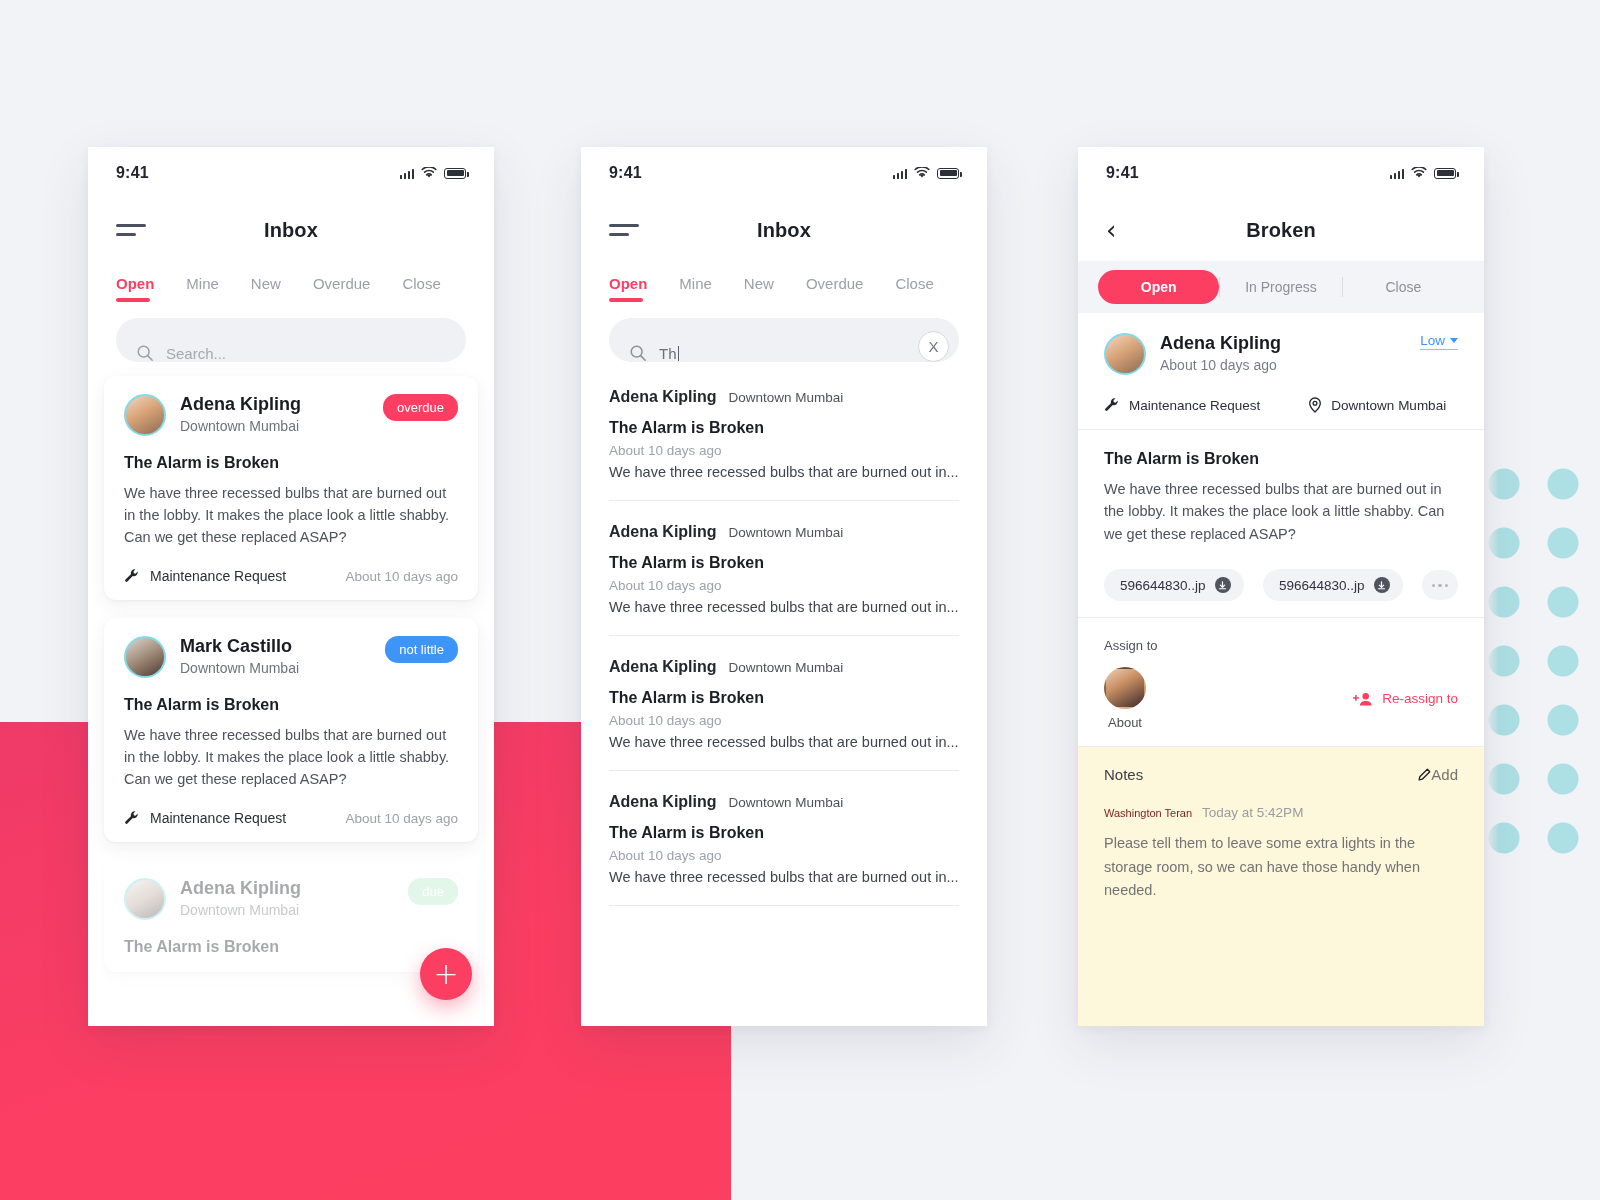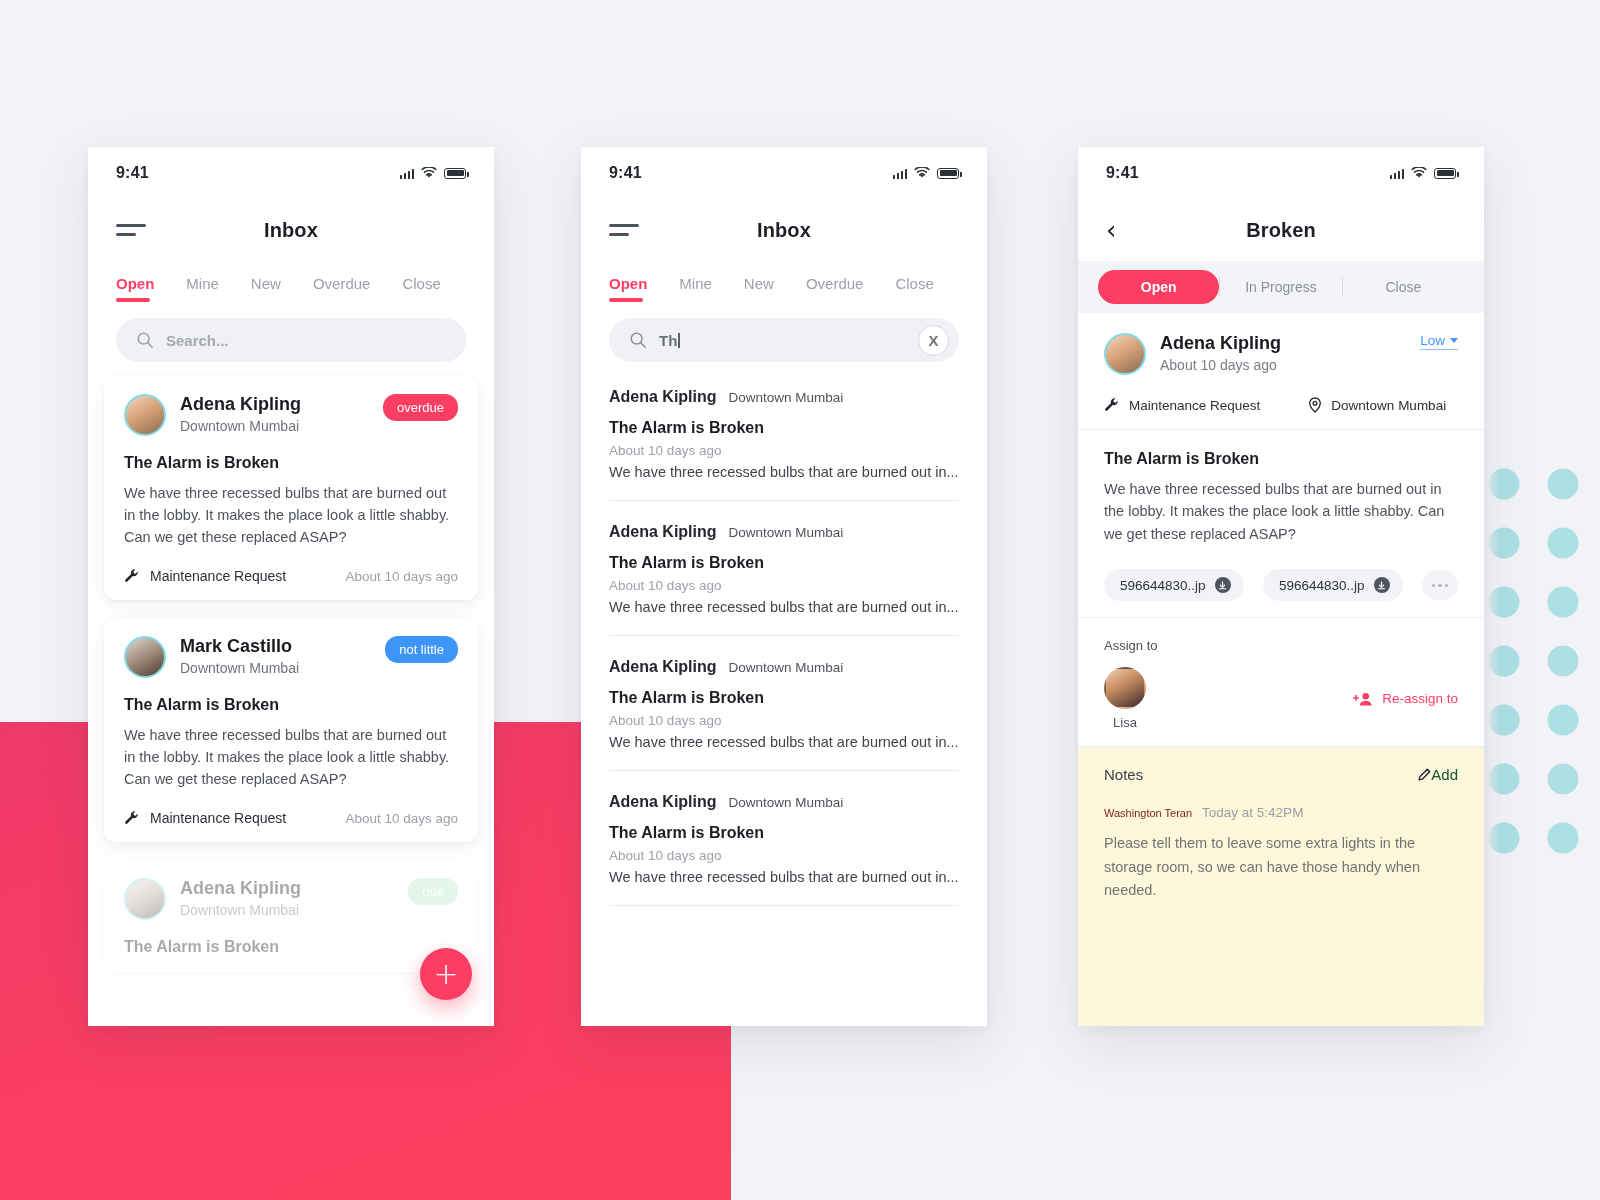--- a/index.html
+++ b/index.html
@@ -70,21 +70,21 @@
          position: relative; cursor: pointer; white-space: nowrap; }
   .tab:last-child { margin-right: 0; }
   .tab.active { color: #fb3e62; font-weight: 600; }
   .tab.active::after { content:""; position:absolute; left:0; bottom:0; width: 34px; height: 4px;
         background:#fb3e62; border-radius: 3px; }
 
   
   .search-wrap { padding: 16px 28px 0 28px; }
   .search {
     height: 44px; border-radius: 26px; background: #f0f1f5;
-    display: flex; align-items: center; padding: 0 10px 0 20px; gap: 12px; font-weight: bold;
+    display: flex; align-items: flex-end; padding: 0 10px 0 20px; gap: 12px;
   }
   .search-text { font-size: 15px; color: #a5a8b1; flex: 1; }
   .search-text.typed { color: #6c7078; }
   .search-text.typed::after { content:"";
     display:inline-block; width:1.5px; height:15px; background:#5b6070;
     vertical-align:-2px; margin-left:1px; }
   .search-clear {
     width: 31px; height: 31px; border-radius: 50%; background: #fff;
     border: 1.4px solid #d7d9e0; color: #71757f; font-size: 15px;
     display: flex; align-items: center; justify-content: center; margin-left: auto; cursor: pointer;
@@ -172,21 +172,21 @@
   .assign-label { font-size: 13px; color: #4b5058; }
   .assign-row { display: flex; align-items: center; margin-top: 14px; }
   .assign-person { text-align: center; }
   .assign-person .nm { font-size: 13px; color: #4b5058; margin-top: 6px; }
   .reassign { margin-left: auto; display: flex; align-items: center; gap: 9px; cursor: pointer; }
   .reassign-text { font-size: 13.5px; color: #fb3e62; }
   .notes { background: #fdf8dc; padding: 19px 26px 24px 26px; flex: 1; min-height: 250px; }
   .notes-head { display: flex; align-items: center; }
   .notes-title { font-size: 15px; color: #3b3f47; }
   .notes-add { margin-left: auto; display: flex; align-items: center; 
-    font-size: 15px; color: #14532d; cursor: pointer; }
+    font-size: 15px; color: #737373; cursor: pointer; }
   .note-author { display: flex; align-items: baseline; gap: 10px; margin-top: 22px; }
   .note-name { font-size: 11px; font-weight: 400; color: #7f1d1d; }
   .note-time { font-size: 13.5px; color: #9a9d9f; }
   .note-text { font-size: 14.5px; line-height: 1.6; color: #737373; margin-top: 12px; }
   .col { display: flex; flex-direction: column; height: 100%; }
 </style>
 </head>
 <body>
 
 <div class="stage">
@@ -489,21 +489,21 @@
               <i></i>
             </div>
         </div>
       </div>
 
       <div class="t-section">
         <div class="assign-label">Assign to</div>
         <div class="assign-row">
           <div class="assign-person">
             <div class="avatar a4"></div>
-            <div class="nm">Lisa</div>
+            <div class="nm">About</div>
           </div>
           <div class="reassign">
             <svg width="20" height="16" viewBox="0 0 22 16">
               <circle cx="14" cy="5" r="3.6" fill="#fb3e62"></circle>
               <path d="M7.6 15.2c0-3.4 2.9-5 6.4-5s6.4 1.6 6.4 5z" fill="#fb3e62"></path>
               <path d="M3.2 4.2v5.2M.6 6.8h5.2" stroke="#fb3e62" stroke-width="1.7" stroke-linecap="round"></path>
             </svg>
             <span class="reassign-text">Re-assign to</span>
           </div>
         </div>

